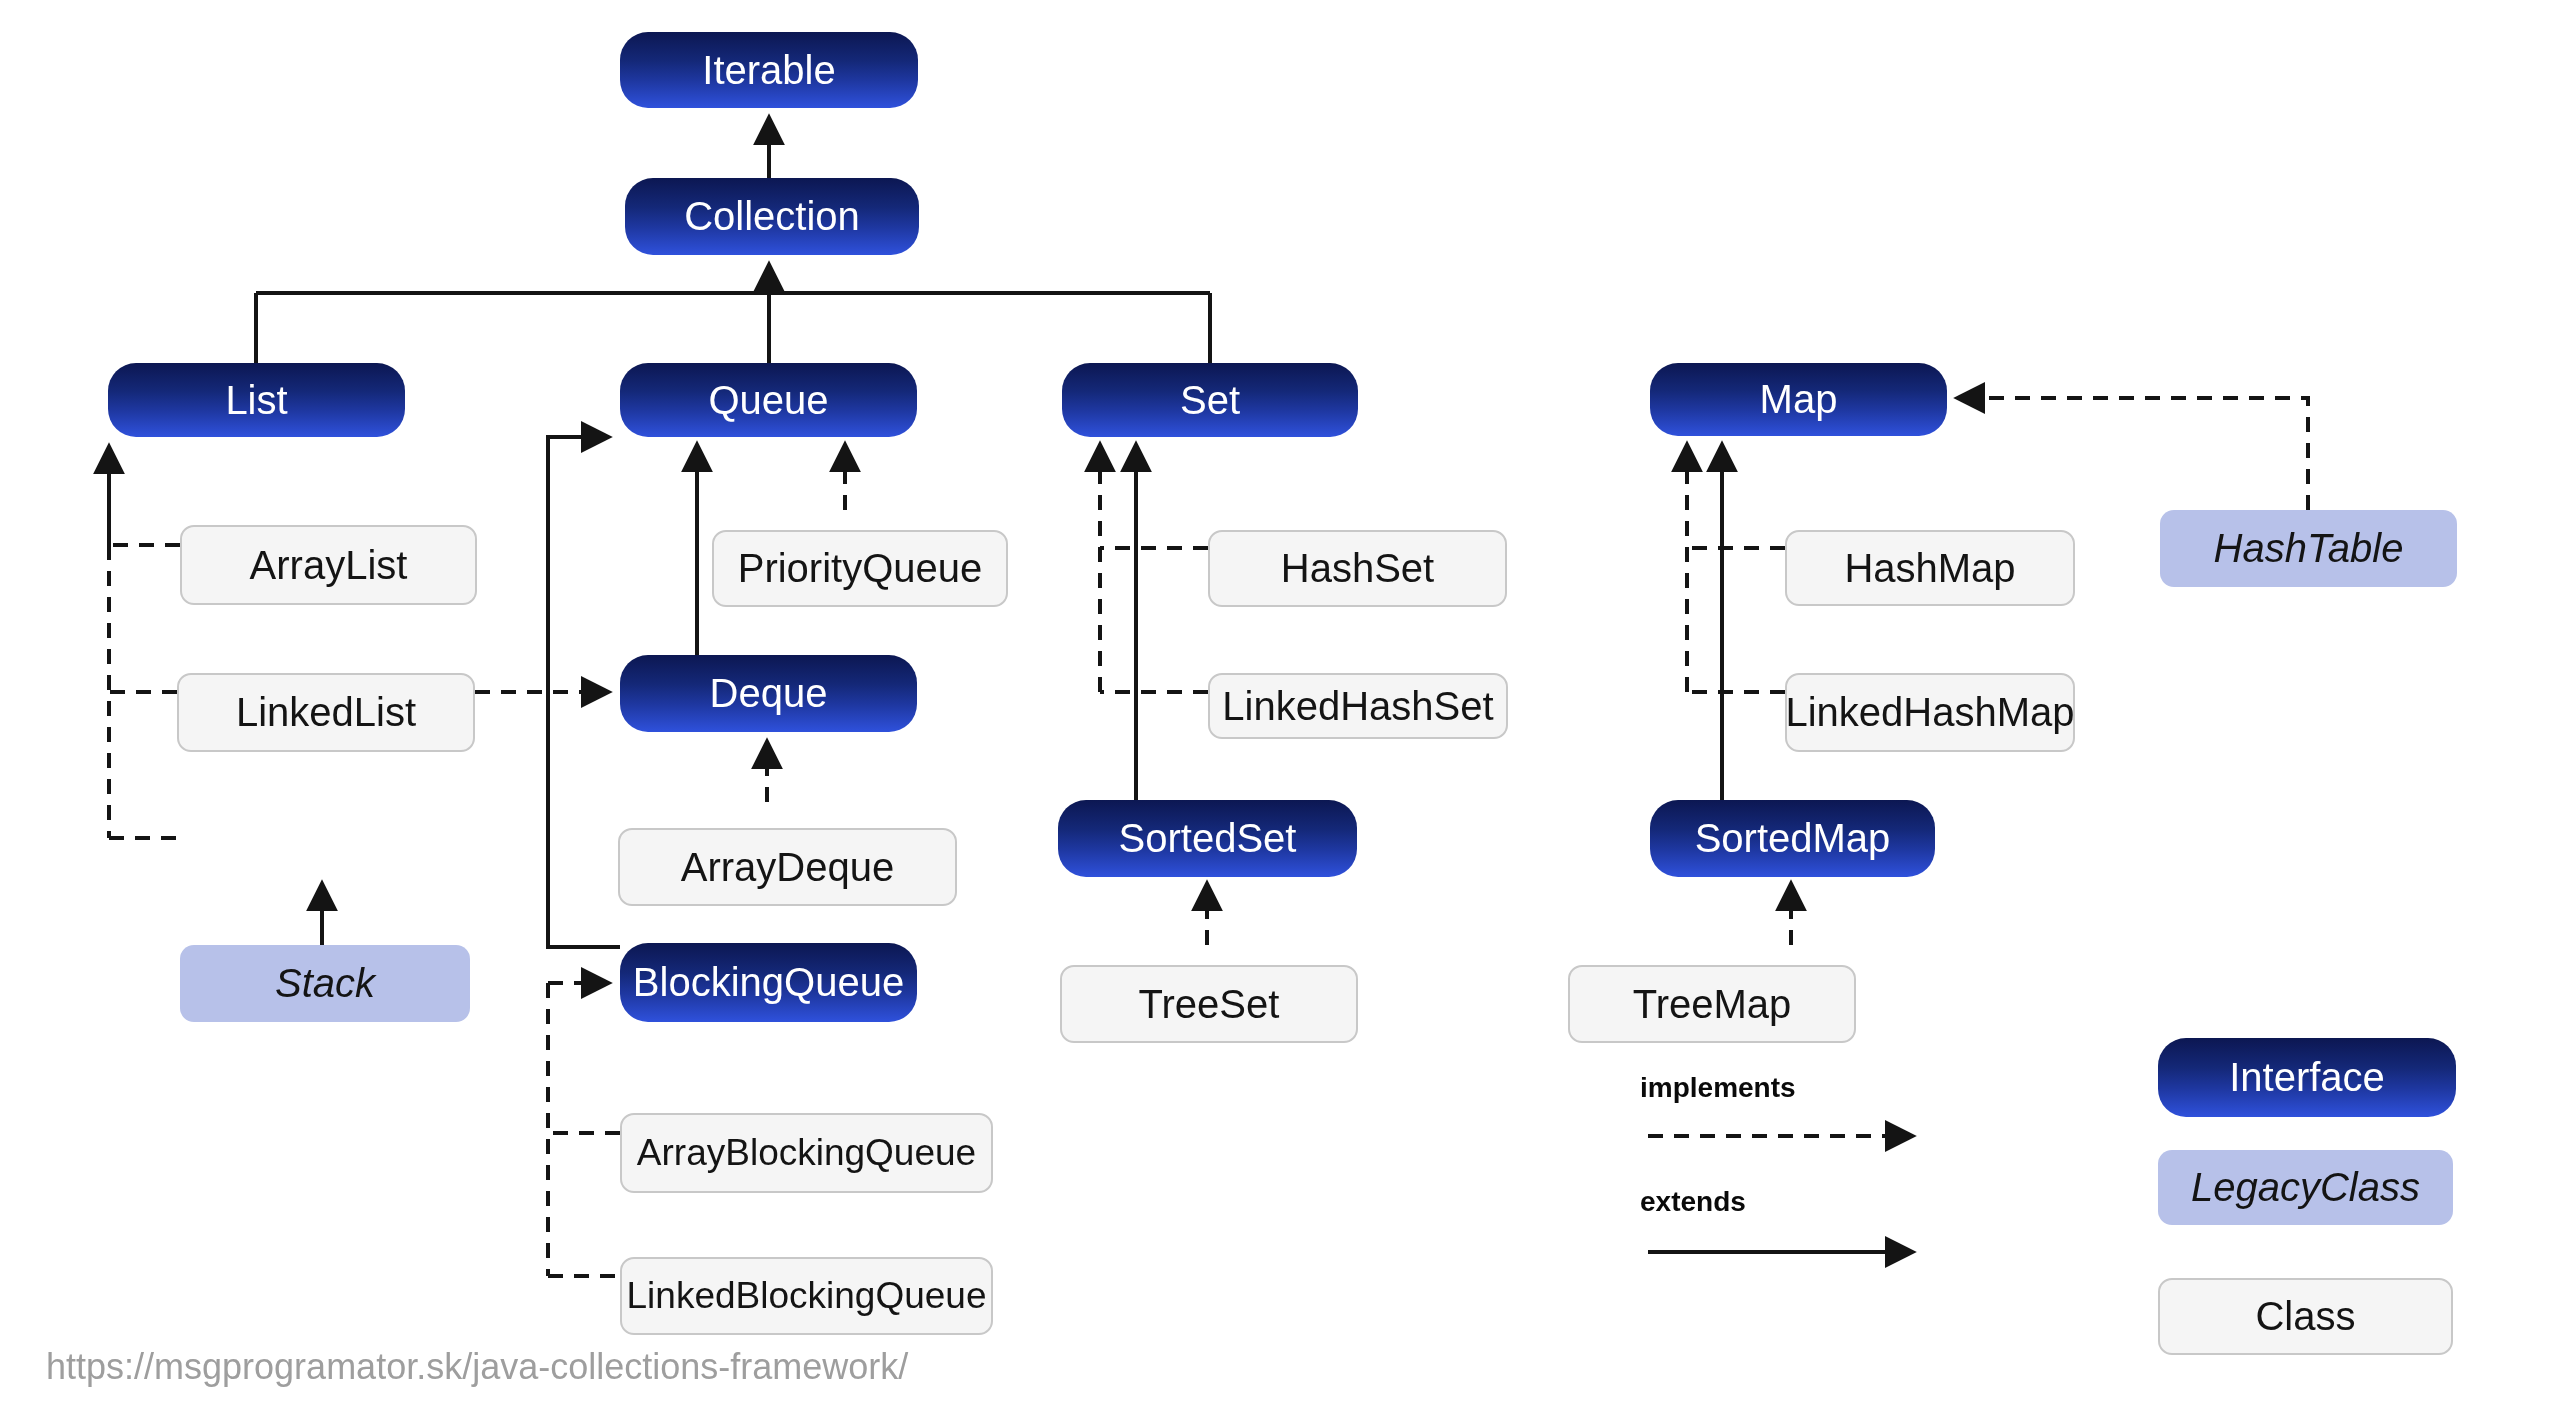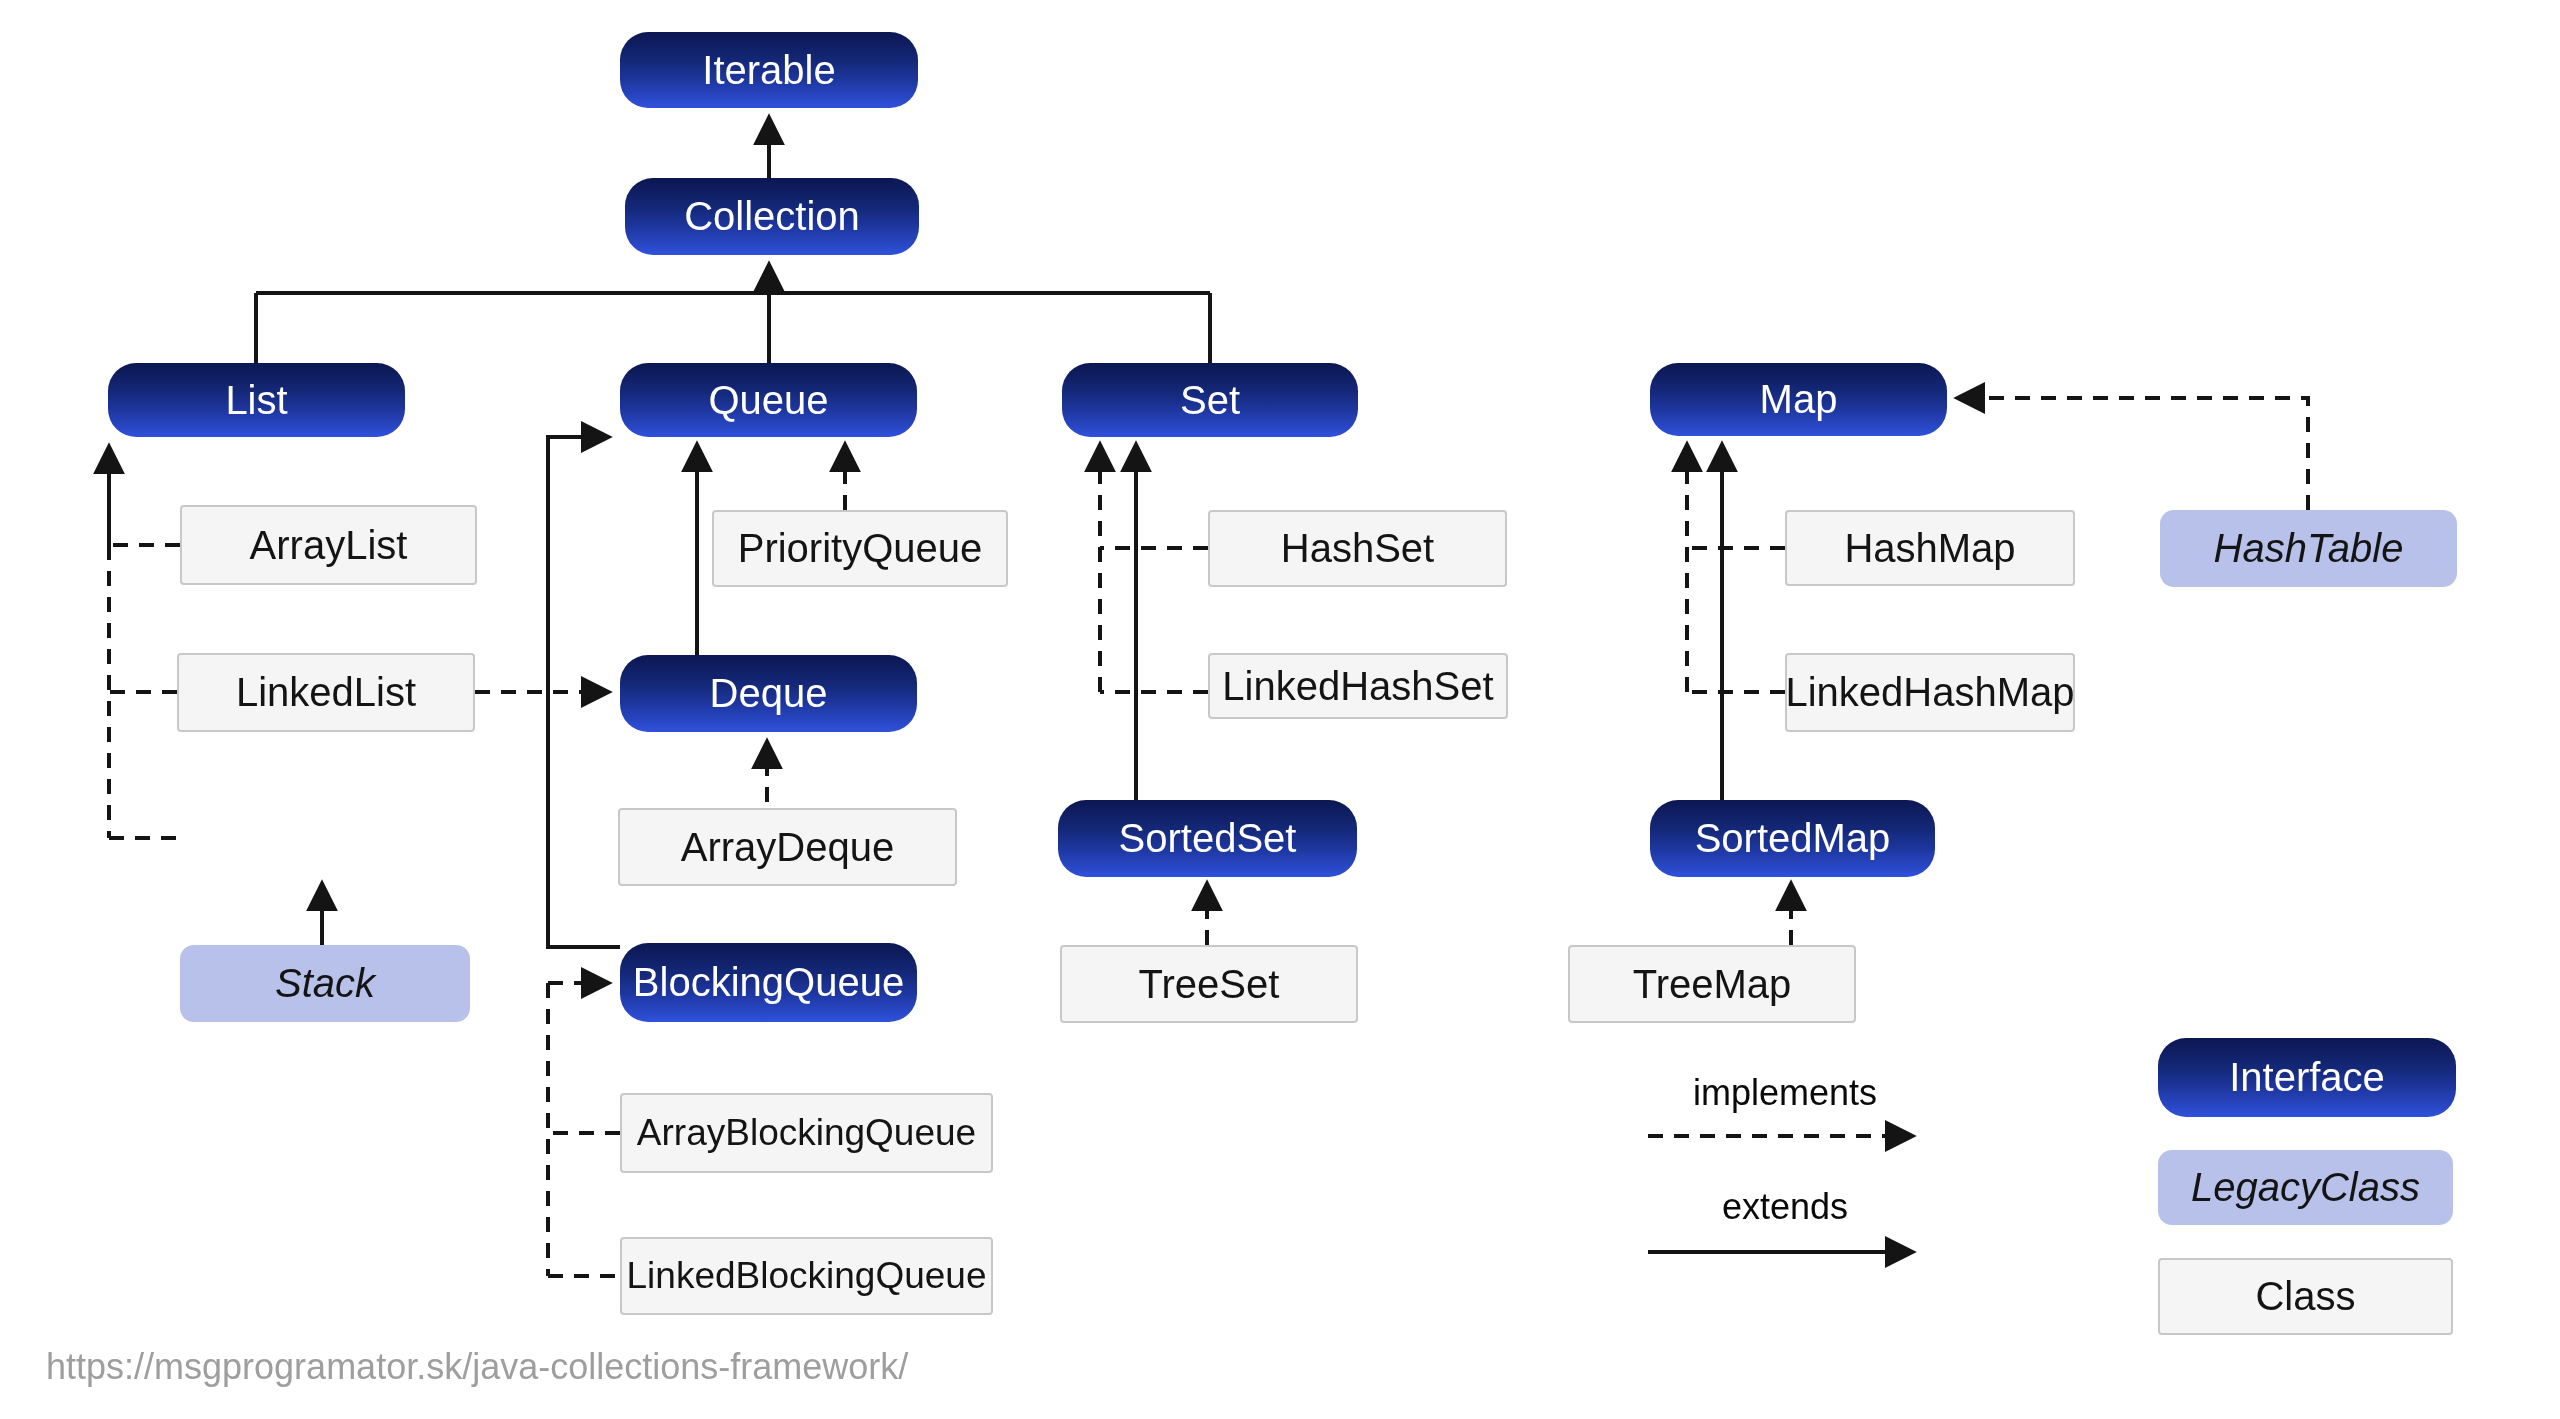--- a/index.html
+++ b/index.html
@@ -15,29 +15,29 @@
     position:absolute;display:flex;align-items:center;justify-content:center;
     font-size:40px;white-space:nowrap;box-sizing:border-box;
   }
   .iface{
     background:linear-gradient(180deg,var(--interface-top,#0c1752) 0%,#142878 38%,#1e37a0 64%,var(--interface-bottom,#2f51dc) 100%);
     color:#ffffff;border-radius:28px;
   }
   .cls{
     background:var(--class-fill,#f5f5f5);
     border:2px solid var(--class-border,#c8c8c8);
-    border-radius:4px;color:#141414;
+    border-radius:14px;color:#141414;margin-top:20px;
   }
   .legacy{
     background:var(--legacy-fill,#b7c1e9);
     border-radius:14px;color:#141414;font-style:italic;
   }
   .tight{font-size:37px;}
   .legend-label{
-    position:absolute;text-align:center;font-weight:normal;font-size:36px;color:#0a0a0a;
+    position:absolute;text-align:left;font-weight:bold;font-size:28px;color:#0a0a0a;
   }
   .source-url{
     position:absolute;left:46px;top:1346px;font-size:36px;color:var(--url-color,#9e9e9e);
   }
 </style>
 </head>
 <body>
 
 <div class="canvas">
 

